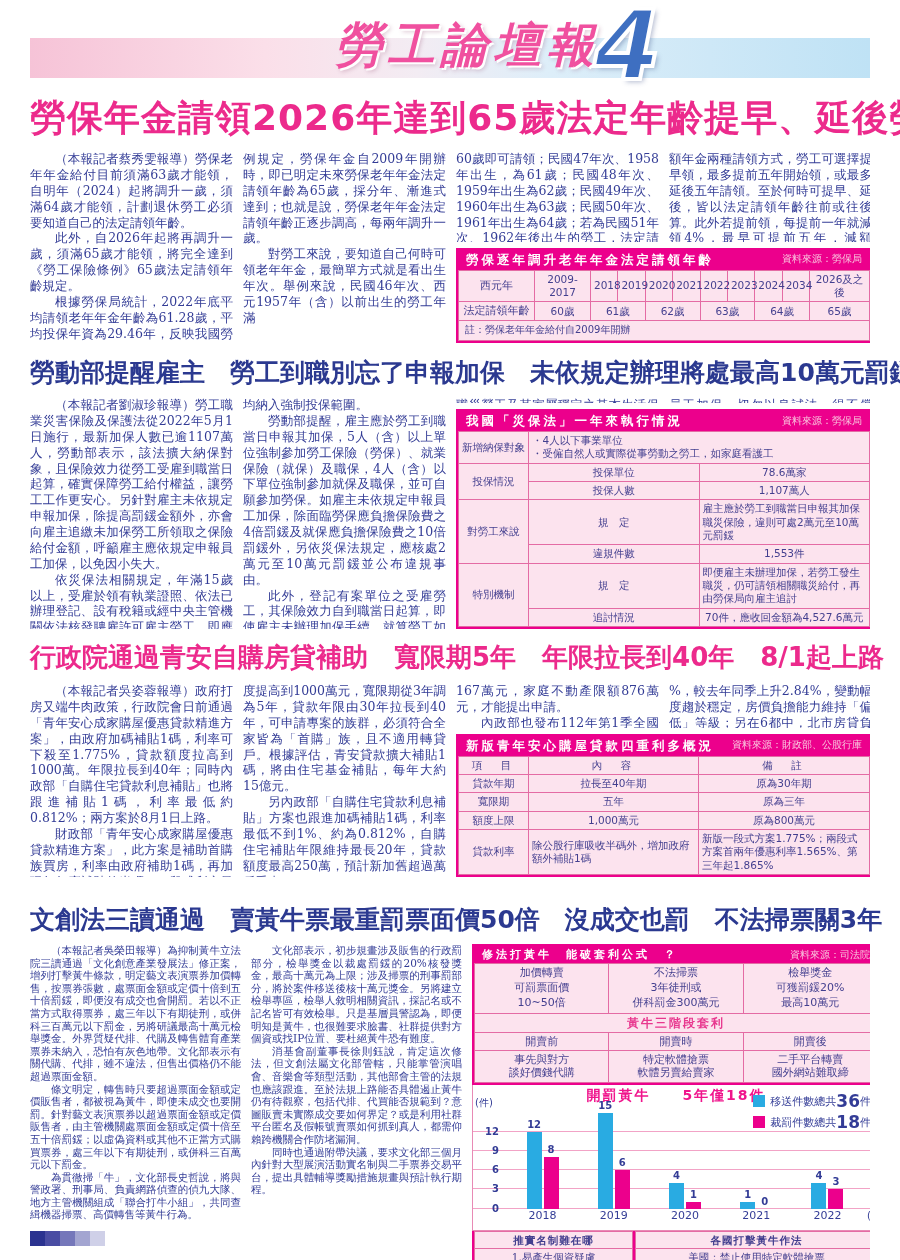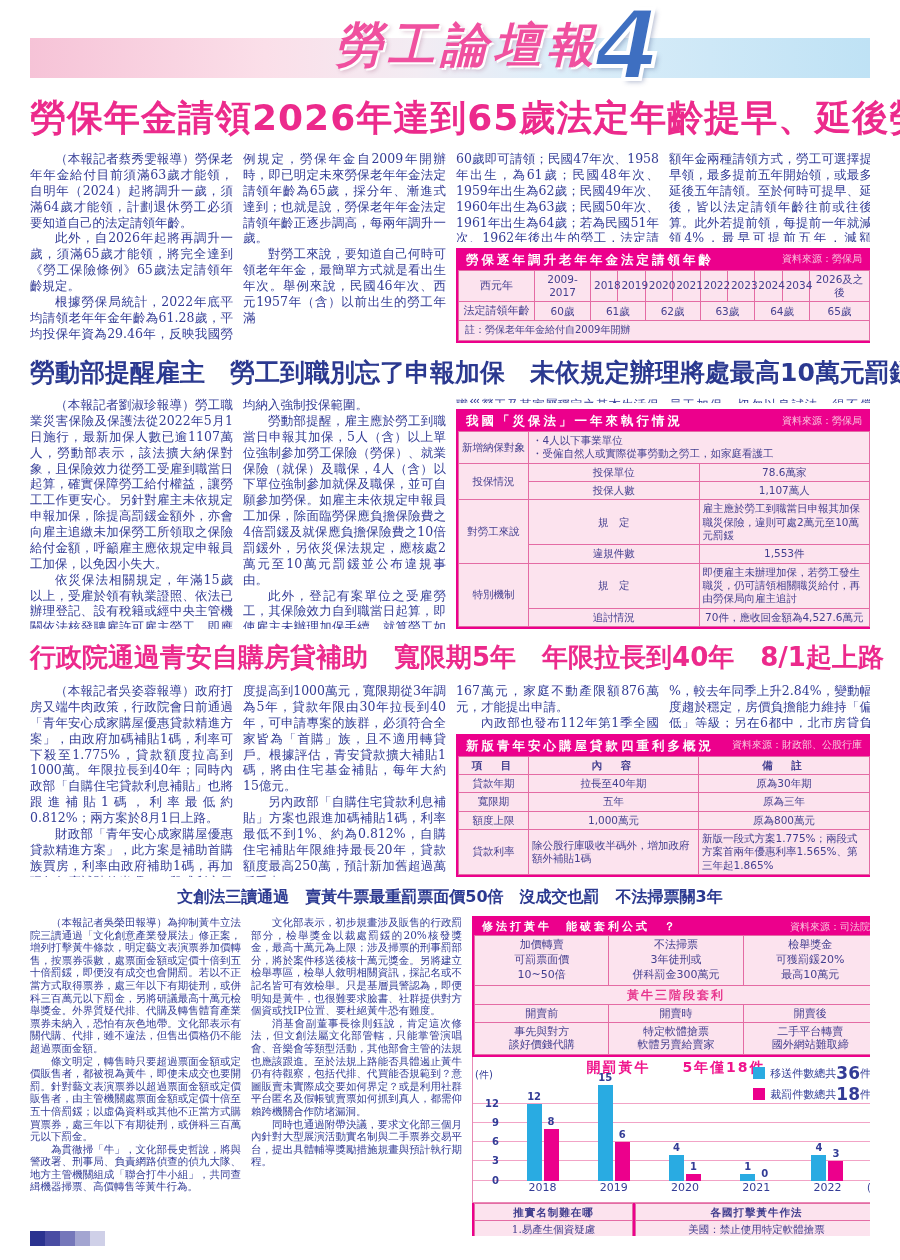--- a/index.html
+++ b/index.html
@@ -19,21 +19,21 @@
     -webkit-text-stroke:4px #ffffff; text-shadow:3px 3px 5px rgba(40,60,120,.35); vertical-align:-18px; margin-left:-6px; }
 
   
   .article { margin:0 30px; }
   .headline { text-align:center; font-weight:bold; white-space:nowrap; font-family:"DejaVu Sans","Liberation Sans",sans-serif; }
   .headline.pink { color:#ec2a8c; }
   .headline.navy { color:#2b3990; }
   .hl-1 { font-size:36px; margin-top:16px; letter-spacing:1px; }
   .hl-2 { font-size:25px; margin-top:13px; }
   .hl-3 { font-size:26px; margin-top:11px; }
-  .hl-4 { font-size:16px; margin-top:10px; }
+  .hl-4 { font-size:25px; margin-top:26px; }
 
   .body4 { display:flex; gap:10px; margin-top:8px; overflow:hidden; color:#333c96; }
   .col { text-align:justify; }
   .col p { text-indent:2em; }
   .col p.cont { text-indent:0; }
   .b-a1 { height:192px; font-size:12.5px; line-height:1.27; }
   .b-a2 { height:232px; font-size:12.5px; line-height:1.27; }
   .b-a3 { height:194px; font-size:12.5px; line-height:1.27; }
   .b-a4 { height:320px; font-size:10.5px; line-height:1.2; }
   .b-a1 .col, .b-a2 .col, .b-a3 .col { width:203px; flex:0 0 203px; }
@@ -58,21 +58,21 @@
   .t1 td { font-size:10.5px; }
   .t1 .lbl { font-size:11px; }
   .t1 .note td { text-align:left; font-size:10px; padding:3px 6px; }
   .t2 { margin-top:6px; }
   .t2 td { font-size:10.5px; padding:2px 4px; }
   .t2 .lft { width:70px; }
   .t2 .sub { width:62px; }
   .t2 .val-l { text-align:left; }
   .t3 { margin-top:6px; }
   .t3 td { font-size:10.5px; }
-  .t3 .hdr td { font-weight:bold; letter-spacing:4px; }
+  .t3 .hdr td { font-weight:normal; letter-spacing:4px; }
   .t3 .val-l { text-align:left; }
 
   
   .t4 .cell3 { width:33.33%; font-size:11px; line-height:1.35; }
   .t4 .stage { font-weight:bold; color:#e8388f; font-size:12px; letter-spacing:2px; }
   .t4 td { padding:3px 2px;margin-left:41px; }
 
   
   .chart { position:relative; border:1px solid #e88ab5; border-top:none; background:#fff; height:146px;
     font-family:"DejaVu Sans","Liberation Sans",sans-serif; }

